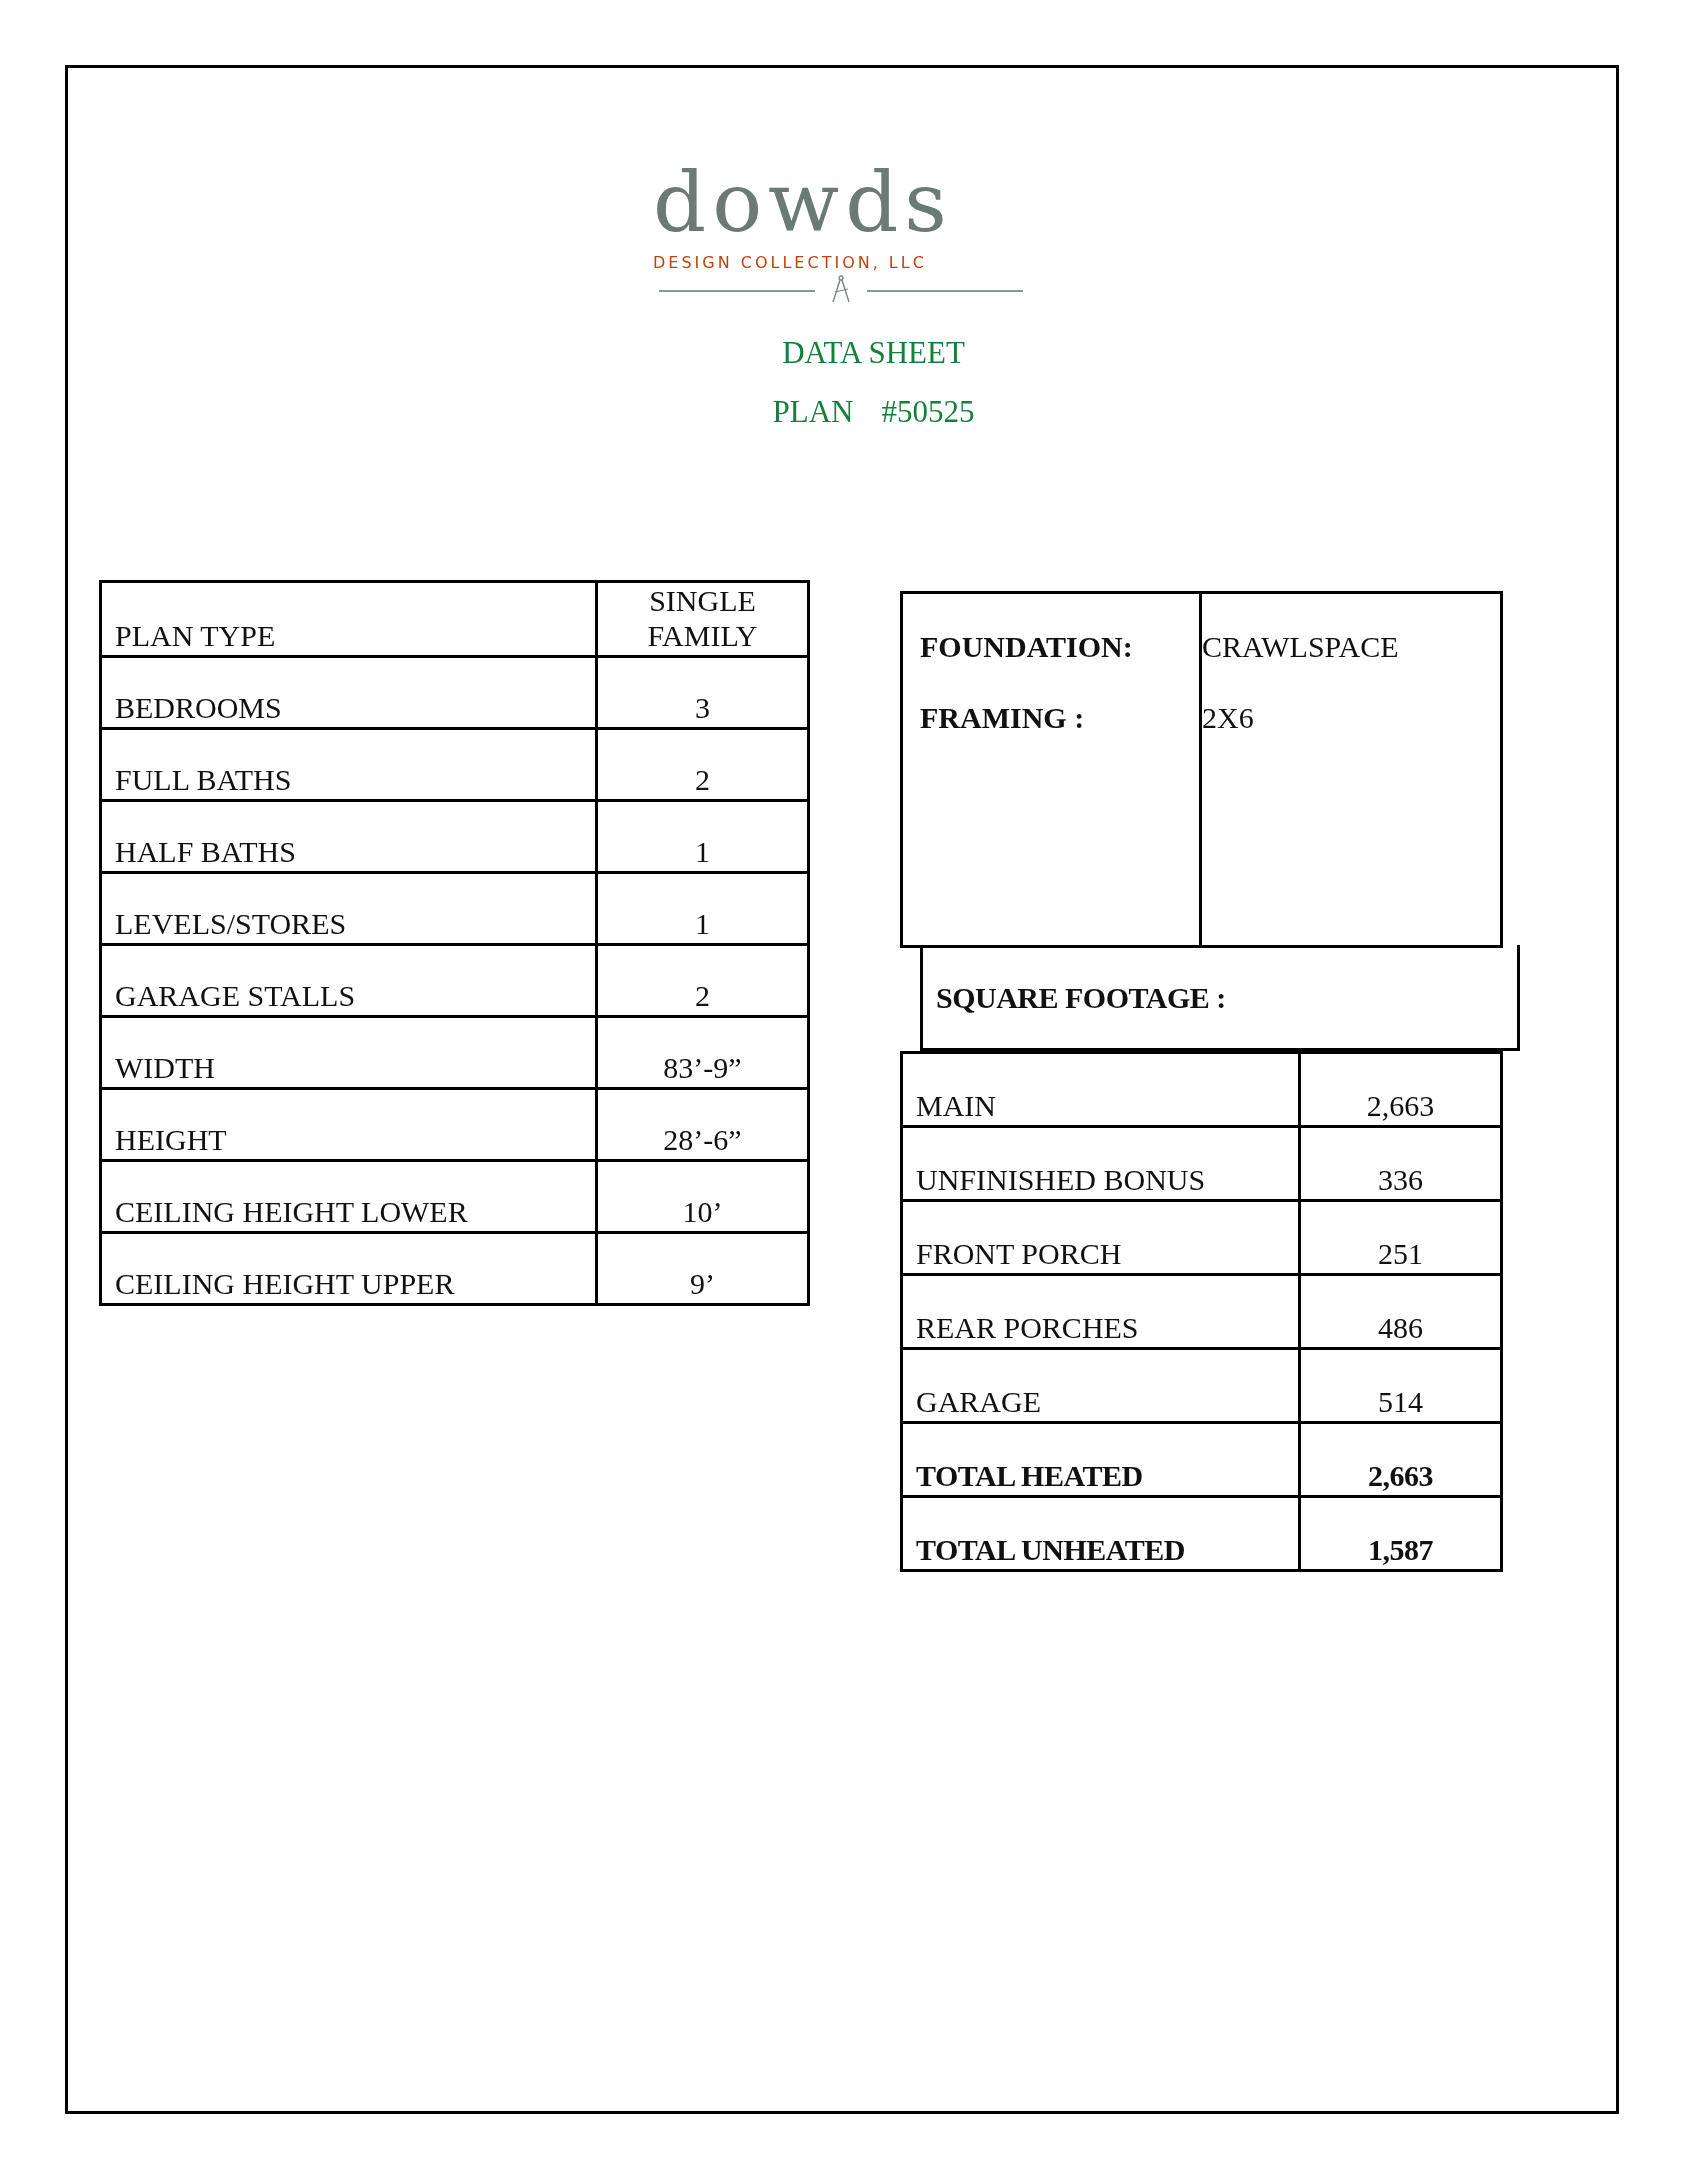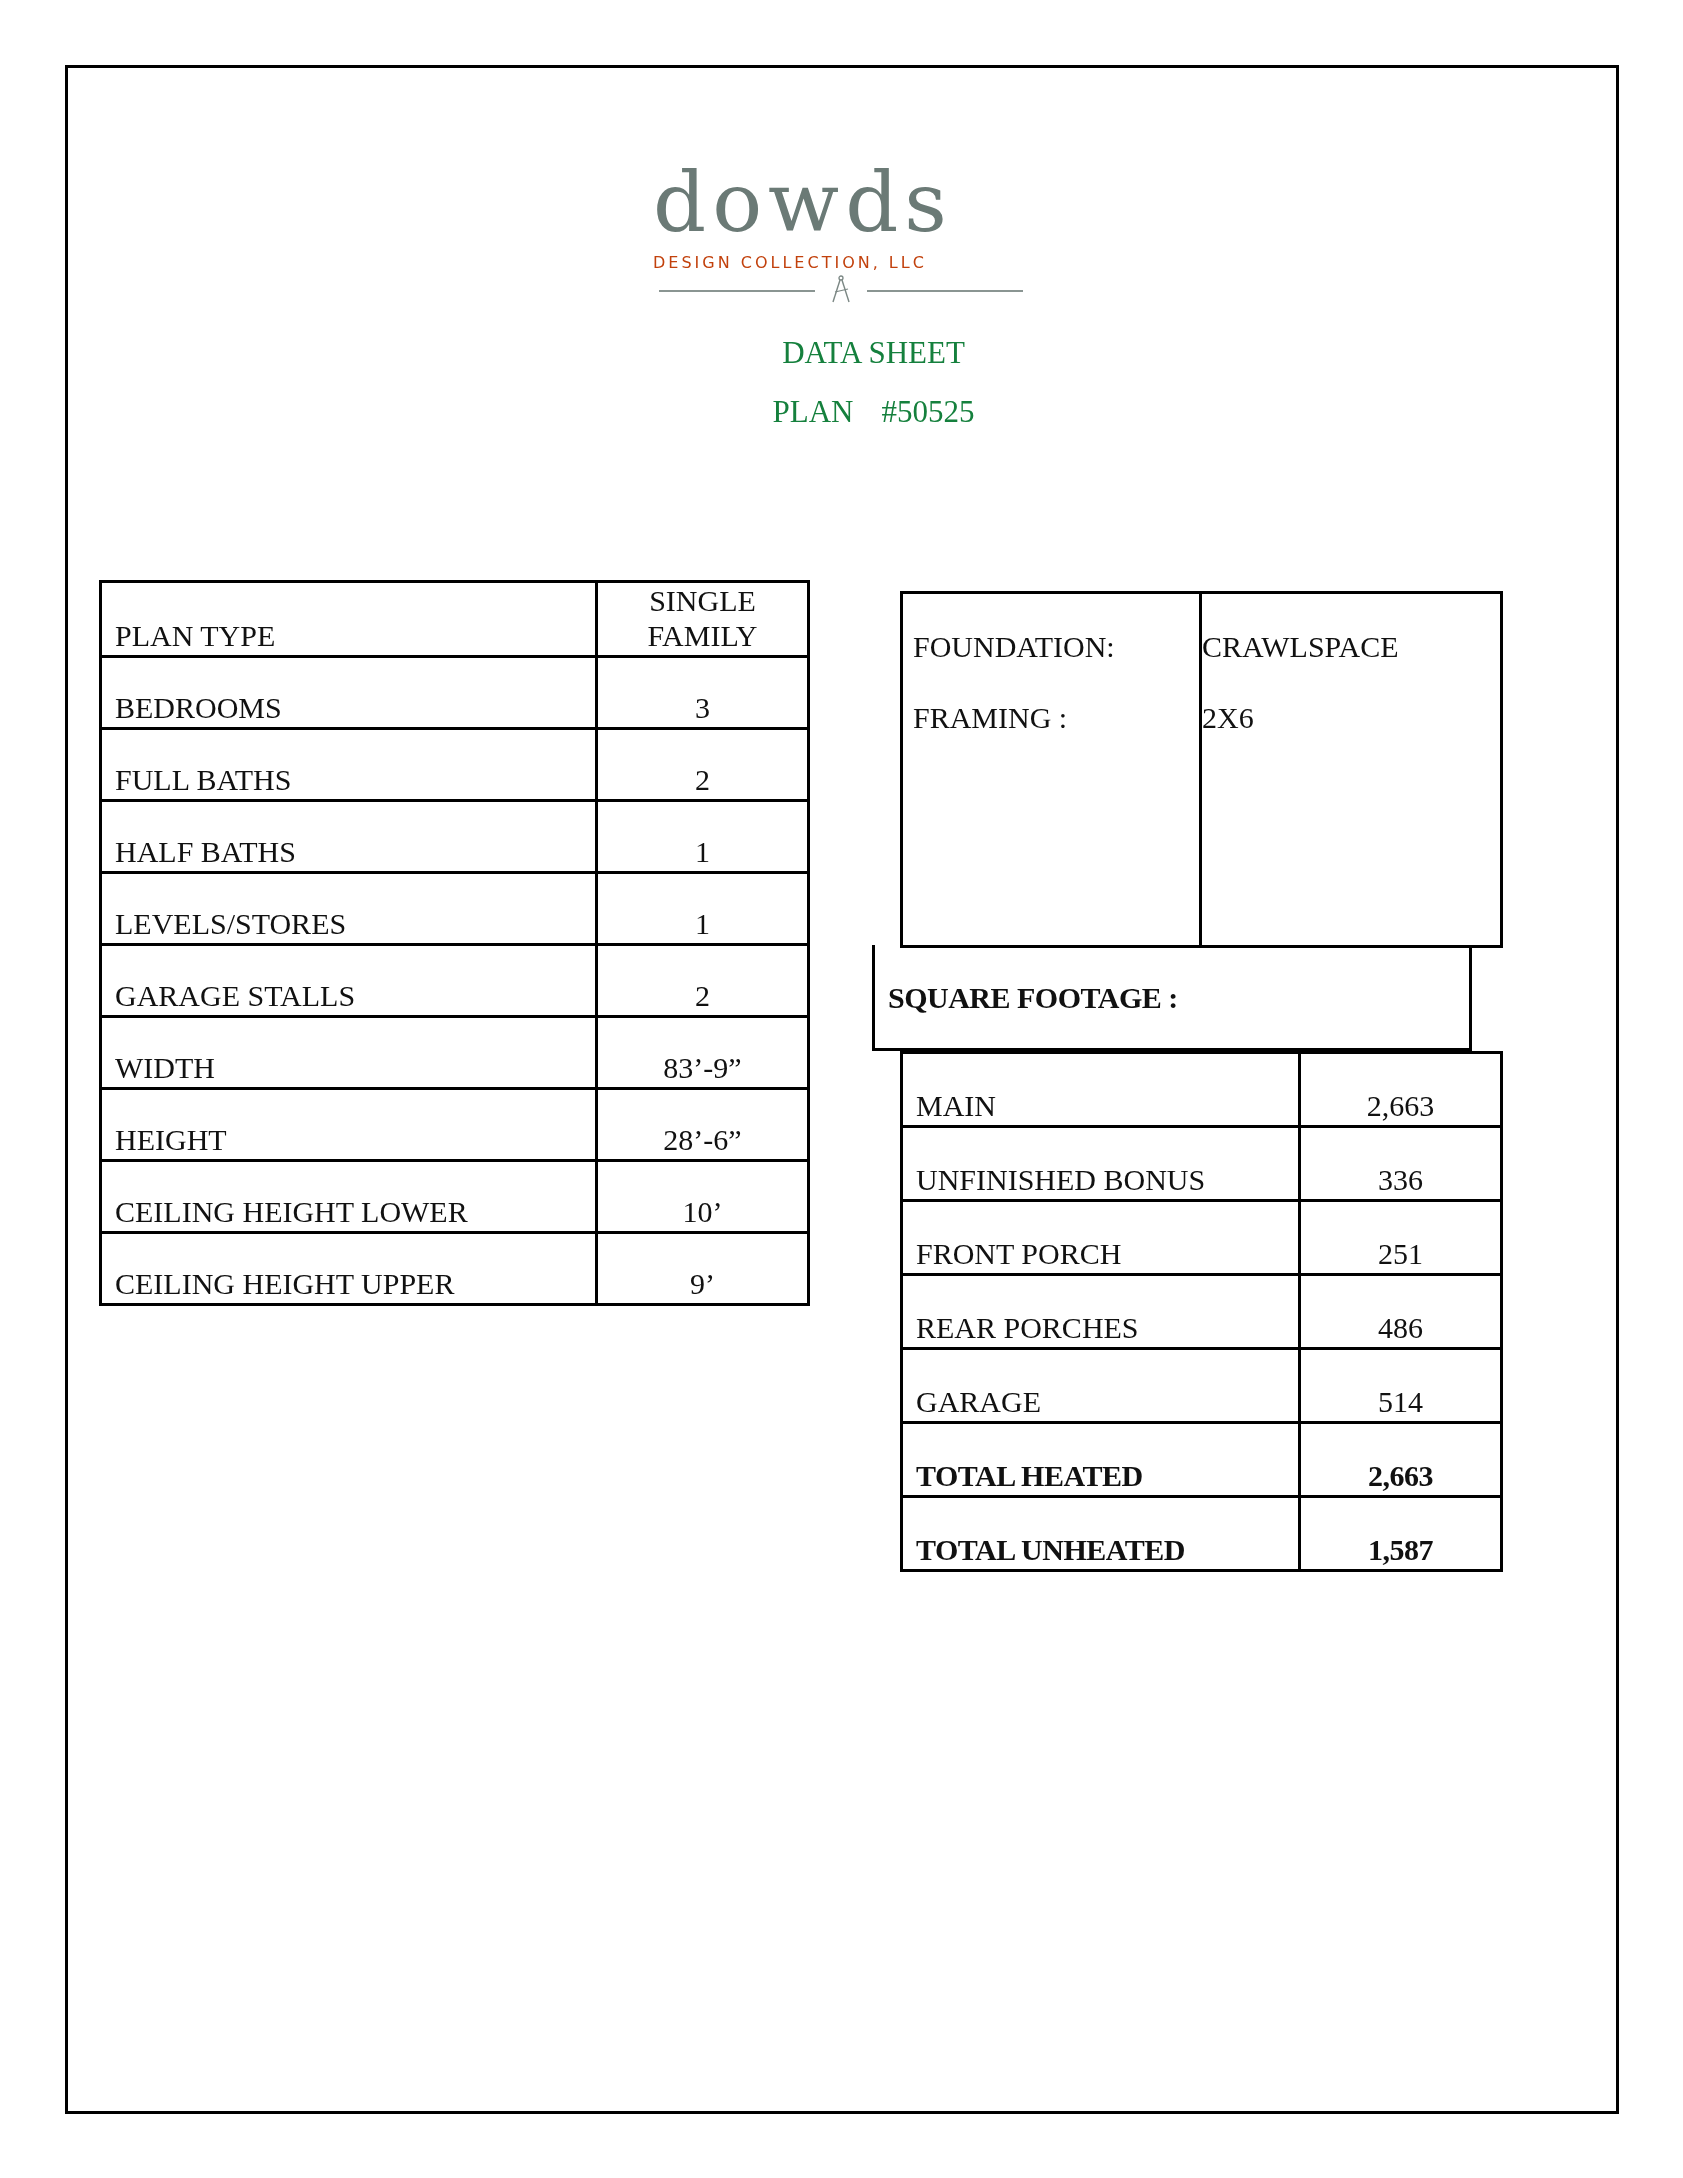--- a/index.html
+++ b/index.html
@@ -35,24 +35,24 @@
   #left-table col.c2 { width: 212px; }
   #left-table tr { height: 72px; }
   #left-table tr.first { height: 72px; }
   #left-table tr.first td.val { line-height: 35px; }
 
   #found-table { left: 900px; top: 591px; width: 600px; height: 357px; }
   #found-table col.c1 { width: 299px; }
   #found-table col.c2 { width: 301px; }
   #found-table td { vertical-align: top; }
   .found-line { height: 71px; line-height: 71px; }
-  .found-lbl { padding-left: 10px; padding-top: 17px; }
+  .found-lbl { padding-left: 17px; padding-top: 17px; font-weight: bold; }
   .found-val { text-align: left; padding-top: 17px; }
 
-  #sqft-head { position: absolute; left: 872px; top: 945px; width: 594px; height: 103px;
+  #sqft-head { position: absolute; left: 920px; top: 945px; width: 594px; height: 103px;
                border: 3px solid #000; border-top: none; font-family: Liberation Serif, serif; }
   #sqft-head span { position: absolute; left: 13px; top: 36px; font-size: 30px; font-weight: bold;
                     letter-spacing: -0.5px; }
 
   #sqft-table { left: 900px; top: 1051px; width: 600px; }
   #sqft-table col.c1 { width: 398px; }
   #sqft-table col.c2 { width: 202px; }
   #sqft-table tr { height: 74px; }
   #sqft-table tr.bold td { font-weight: bold; letter-spacing: -0.5px; }
 </style>

